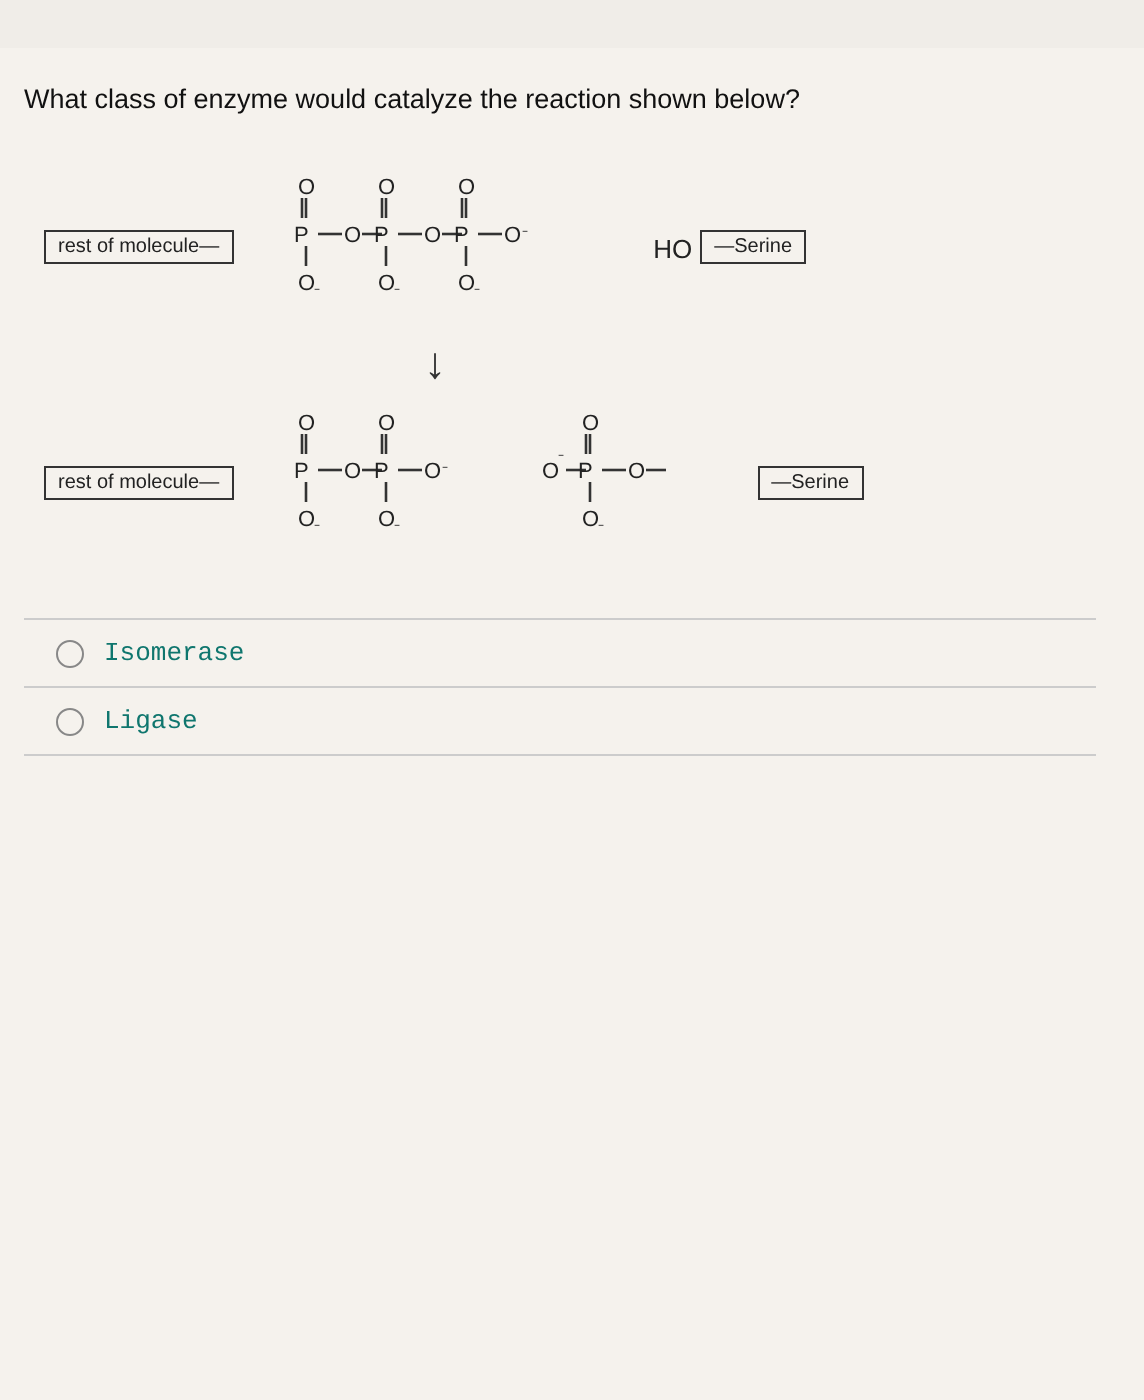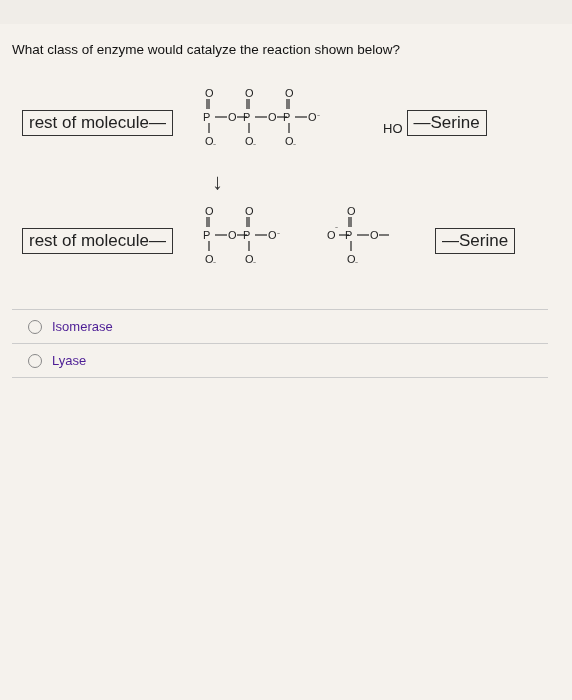--- a/index.html
+++ b/index.html
@@ -26,21 +26,21 @@
     .reaction-area {
       display: flex;
       flex-direction: column;
       align-items: flex-start;
       margin-bottom: 12px;
       padding: 0 10px;
     }
     .molecule-box {
       border: 1px solid #333;
       padding: 2px 6px;
-      font-size: 17px;
+      font-size: 10px;
       white-space: nowrap;
       background: transparent;
       margin-right: 2px;
     }
     .chem-svg {
       display: block;
       margin: 0;
     }
     .arrow-row {
       display: flex;
@@ -70,21 +70,22 @@
       width: 14px;
       height: 14px;
       border: 1.5px solid #888;
       border-radius: 50%;
       margin-right: 10px;
       flex-shrink: 0;
       background: transparent;
     }
     .option-label {
       font-size: 13px;
-      color: #4c1d95;
+      color: #0f766e;
+      font-family: Liberation Mono, monospace;
     }
   </style>
 </head>
 <body>
 
 <div class="page">
   <div class="question">What class of enzyme would catalyze the reaction shown below?</div>
 
   <div class="reaction-area">
 
@@ -210,16 +211,16 @@
   </div>
 
   <div class="options-area">
 
   <div class="option-item">
         <div class="option-radio"></div>
         <span class="option-label">Isomerase</span>
       </div>
       <div class="option-item">
         <div class="option-radio"></div>
-        <span class="option-label">Lyase</span>
+        <span class="option-label">Ligase</span>
       </div>
     </div>
 </div>
 
 </body></html>

